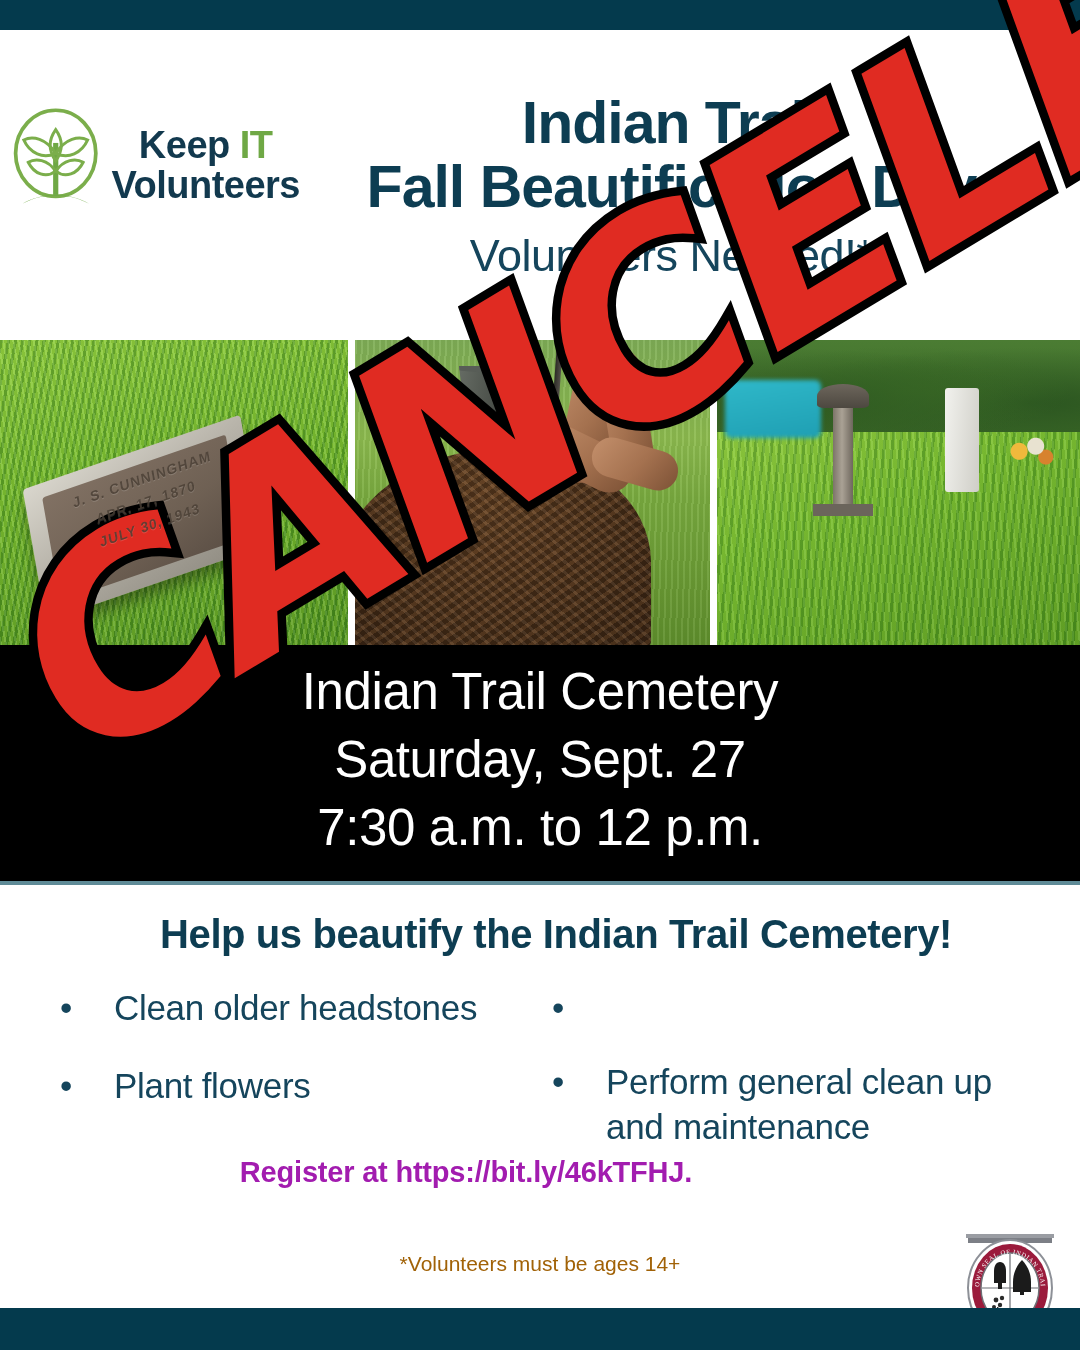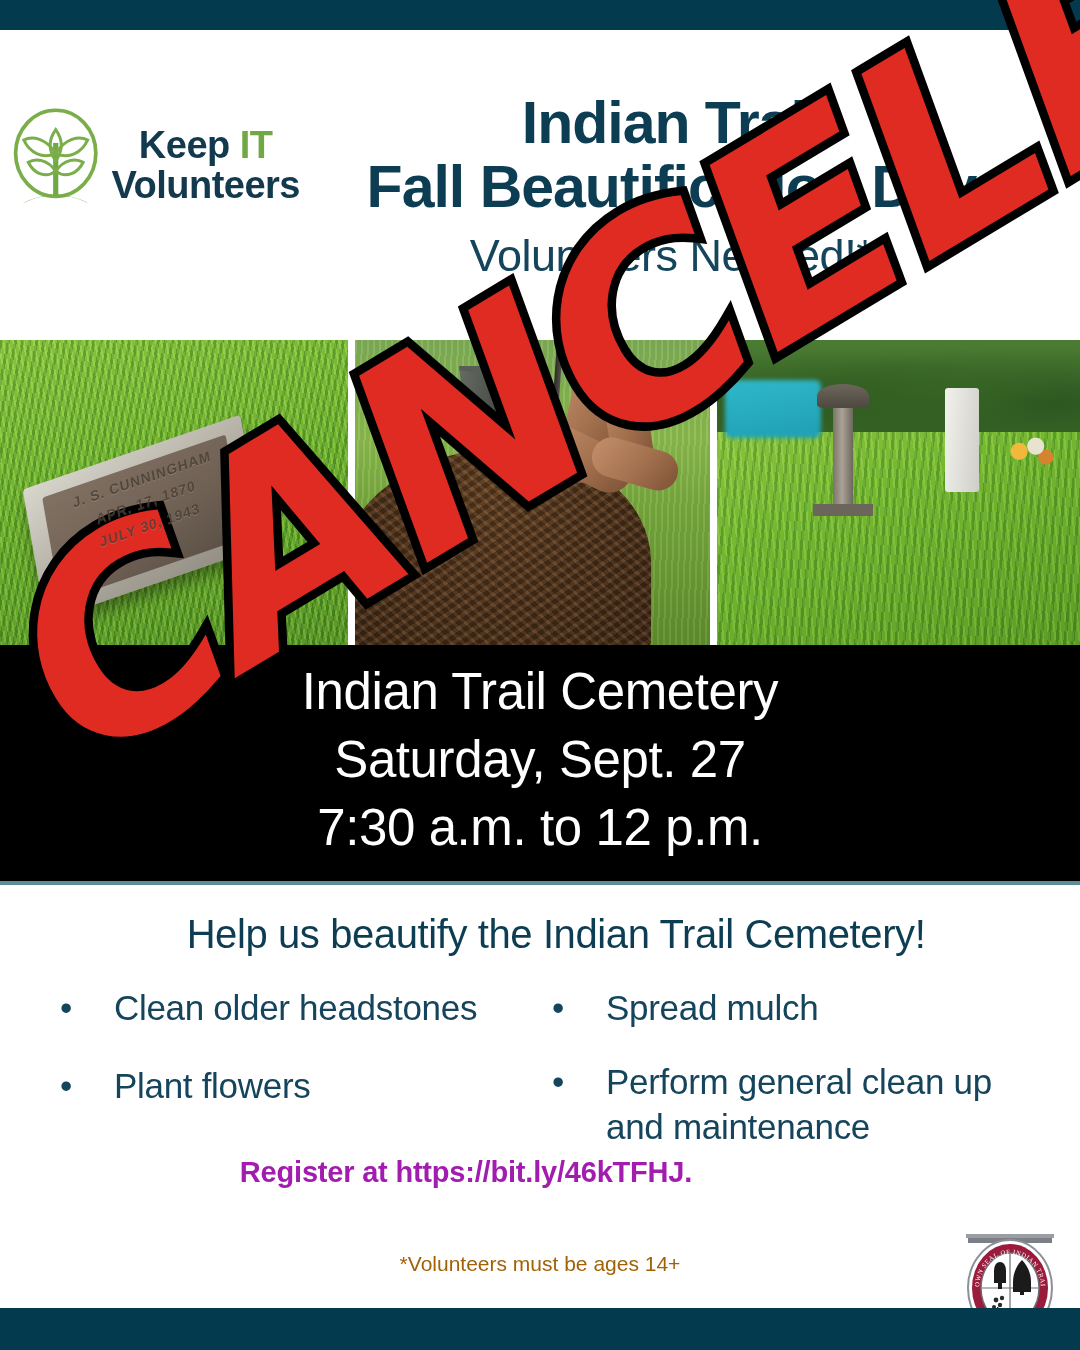--- a/index.html
+++ b/index.html
@@ -266,21 +266,21 @@
     letter-spacing:-0.4px;
   }
 
   
   .tasks-heading {
     position:absolute;
     top:912px; left:0;
     width:1080px;
     text-align:center;
     color:#0D3D52;
-    font-weight:normal;
+    font-weight:bold;
     font-size:40px;
     letter-spacing:-0.4px;
     padding-left:32px;
   }
   .task-cols {
     position:absolute;
     top:985px; left:0;
     width:1080px;
     display:flex;
   }
@@ -442,21 +442,20 @@
       </div>
       <div class="task-item">
         <span class="task-bullet">•</span>
         <span class="task-text">Plant flowers</span>
       </div>
     </div>
 
     <div class="task-col right">
       <div class="task-item">
         <span class="task-bullet">•</span>
-        <span class="task-text">Spread mulch</span>
       </div>
       <div class="task-item">
         <span class="task-bullet">•</span>
         <span class="task-text">Perform general clean up and maintenance</span>
       </div>
     </div>
 
   </div>
 
   <div class="register">Register at https://bit.ly/46kTFHJ.</div>

